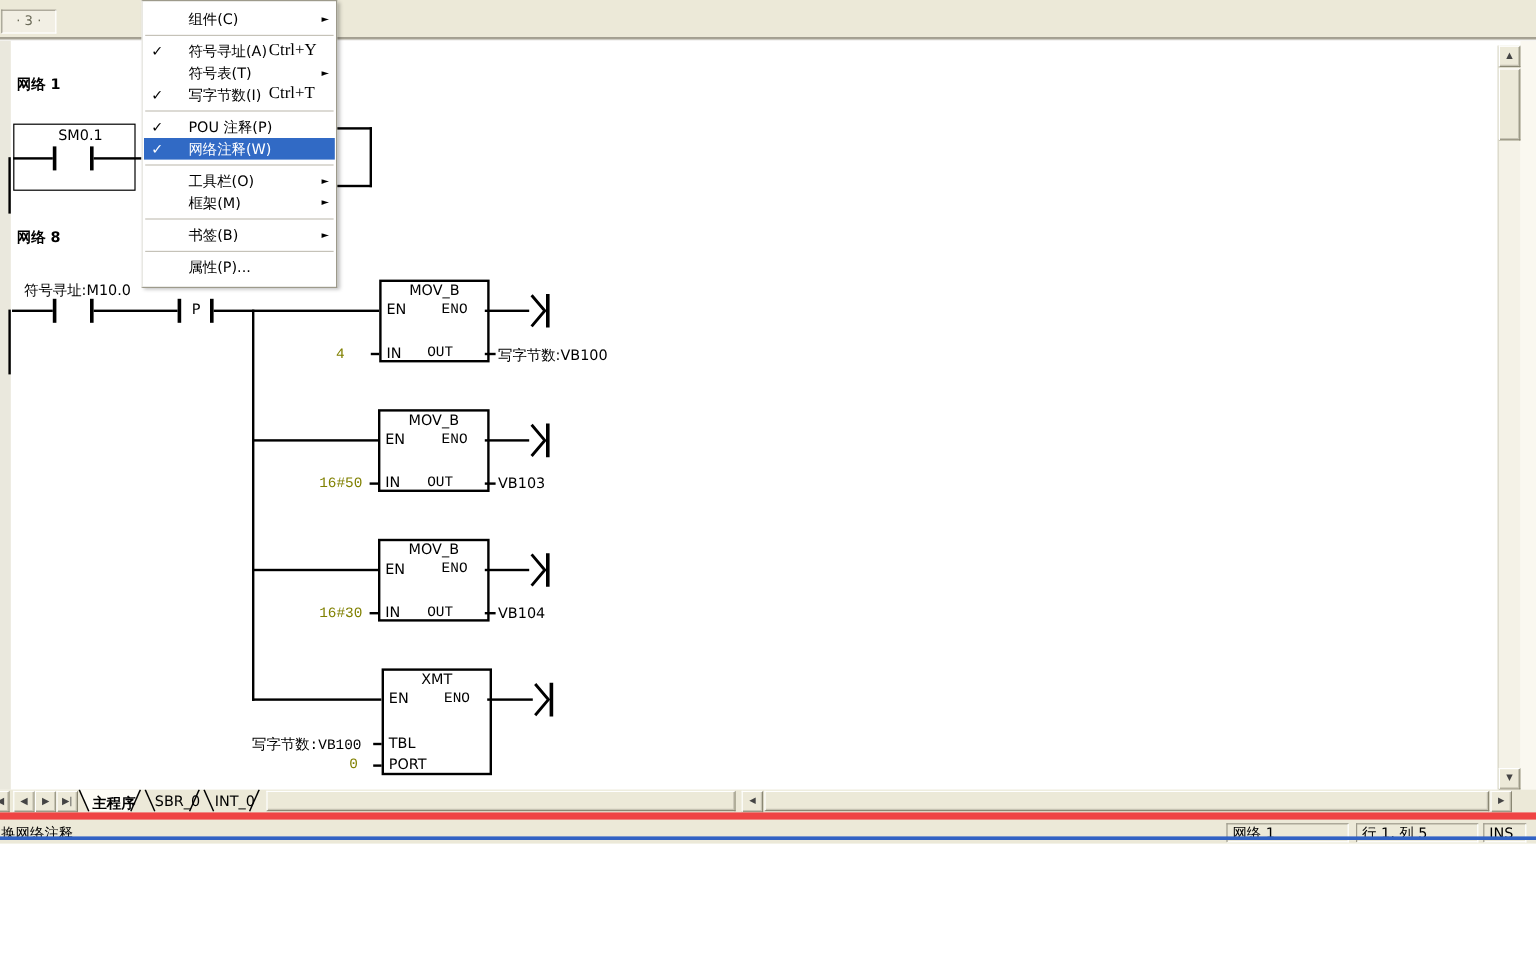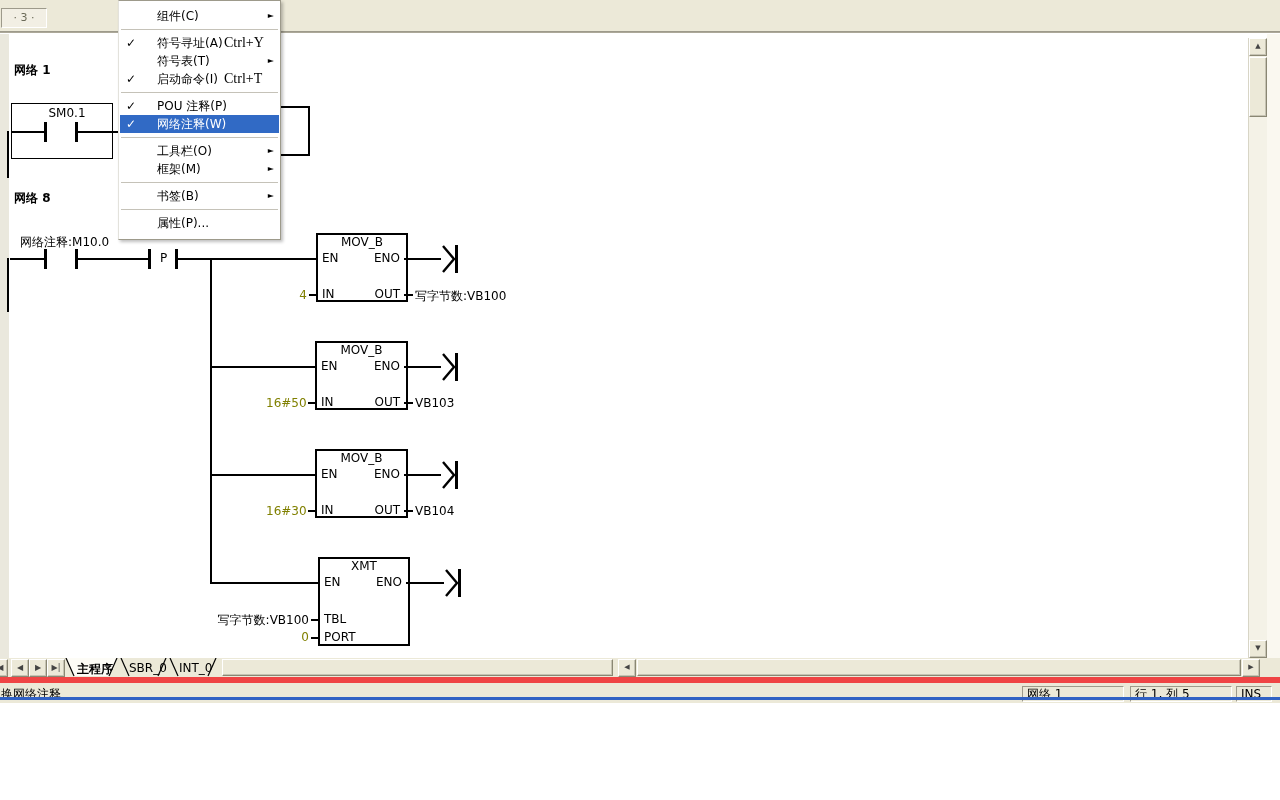--- a/index.html
+++ b/index.html
@@ -12,21 +12,21 @@
   .zoombox{position:absolute;left:1px;top:8px;width:44px;height:18px;background:#F2EFE4;border:1px solid #9D9A8B;border-bottom-color:#fff;border-right-color:#fff;color:#6B6A58;text-align:center;line-height:17px;font-size:11px;}
 
   .editor{position:absolute;left:0;top:34px;width:1280px;height:624px;background:#FFFFFF;}
   .lmargin{position:absolute;left:0;top:0;width:9px;height:624px;background:#EAE8DD;}
 
   
   .wire{position:absolute;background:#000;}
   .cbar{position:absolute;width:3px;height:20px;background:#000;}
   .lbox{position:absolute;border:2px solid #000;background:#fff;}
   .ltxt{position:absolute;white-space:nowrap;}
-  .rt{text-align:right;}
+  .rt{font-family:Liberation Mono, monospace;}
   .const{color:#808000;}
   .netlbl{font-weight:bold;}
   .selrect{position:absolute;border:1px solid #000;}
 
   
   .menu{position:absolute;left:118px;top:0;width:161px;height:238px;background:#FFFFFF;border:1px solid #9D9A8B;border-left-color:#E3E2DC;box-shadow:2px 2px 3px rgba(0,0,0,.25);z-index:50;}
   .mi{position:relative;height:18px;line-height:18px;margin:0 1px;}
   .mi .chk{position:absolute;left:6px;top:0;width:14px;font-weight:bold;}
   .mi .lbl{position:absolute;left:37px;top:0;white-space:nowrap;}
   .mi .sc{position:absolute;left:104px;top:0;white-space:nowrap;font-family:Liberation Serif, serif;font-size:14px;}
@@ -69,21 +69,21 @@
     <div class="cbar" style="left:44px;top:88px;"></div>
     <div class="cbar" style="left:75px;top:88px;"></div>
     <div class="wire" style="left:78px;top:97px;width:40px;height:2px;"></div>
     <div class="wire" style="left:7px;top:97px;width:2px;height:47px;"></div>
 
     <div class="wire" style="left:279px;top:72px;width:31px;height:2px;"></div>
     <div class="wire" style="left:279px;top:120px;width:31px;height:2px;"></div>
     <div class="wire" style="left:308px;top:72px;width:2px;height:50px;"></div>
 
     <div class="ltxt netlbl" style="left:14px;top:156px;">网络 8</div>
-    <div class="ltxt" style="left:20px;top:200px;">网络注释:M10.0</div>
+    <div class="ltxt" style="left:20px;top:200px;">符号寻址:M10.0</div>
 
     <div class="wire" style="left:10px;top:224px;width:34px;height:2px;"></div>
     <div class="cbar" style="left:44px;top:215px;"></div>
     <div class="cbar" style="left:75px;top:215px;"></div>
     <div class="wire" style="left:78px;top:224px;width:70px;height:2px;"></div>
     <div class="cbar" style="left:148px;top:215px;"></div>
     <div class="ltxt" style="left:152px;top:217px;width:23px;text-align:center;">P</div>
     <div class="cbar" style="left:175px;top:215px;"></div>
     <div class="wire" style="left:178px;top:224px;width:138px;height:2px;"></div>
     <div class="wire" style="left:7px;top:224px;width:2px;height:54px;"></div>
@@ -176,21 +176,21 @@
       <span class="chk">✓</span>
       <span class="lbl">符号寻址(A)</span>
       <span class="sc">Ctrl+Y</span>
     </div>
     <div class="mi">
       <span class="lbl">符号表(T)</span>
       <span class="sub">►</span>
     </div>
     <div class="mi">
       <span class="chk">✓</span>
-      <span class="lbl">启动命令(I)</span>
+      <span class="lbl">写字节数(I)</span>
       <span class="sc">Ctrl+T</span>
     </div>
     <div class="msep"></div>
     <div class="mi">
       <span class="chk">✓</span>
       <span class="lbl">POU 注释(P)</span>
     </div>
     <div class="mi hl">
       <span class="chk">✓</span>
       <span class="lbl">网络注释(W)</span>

